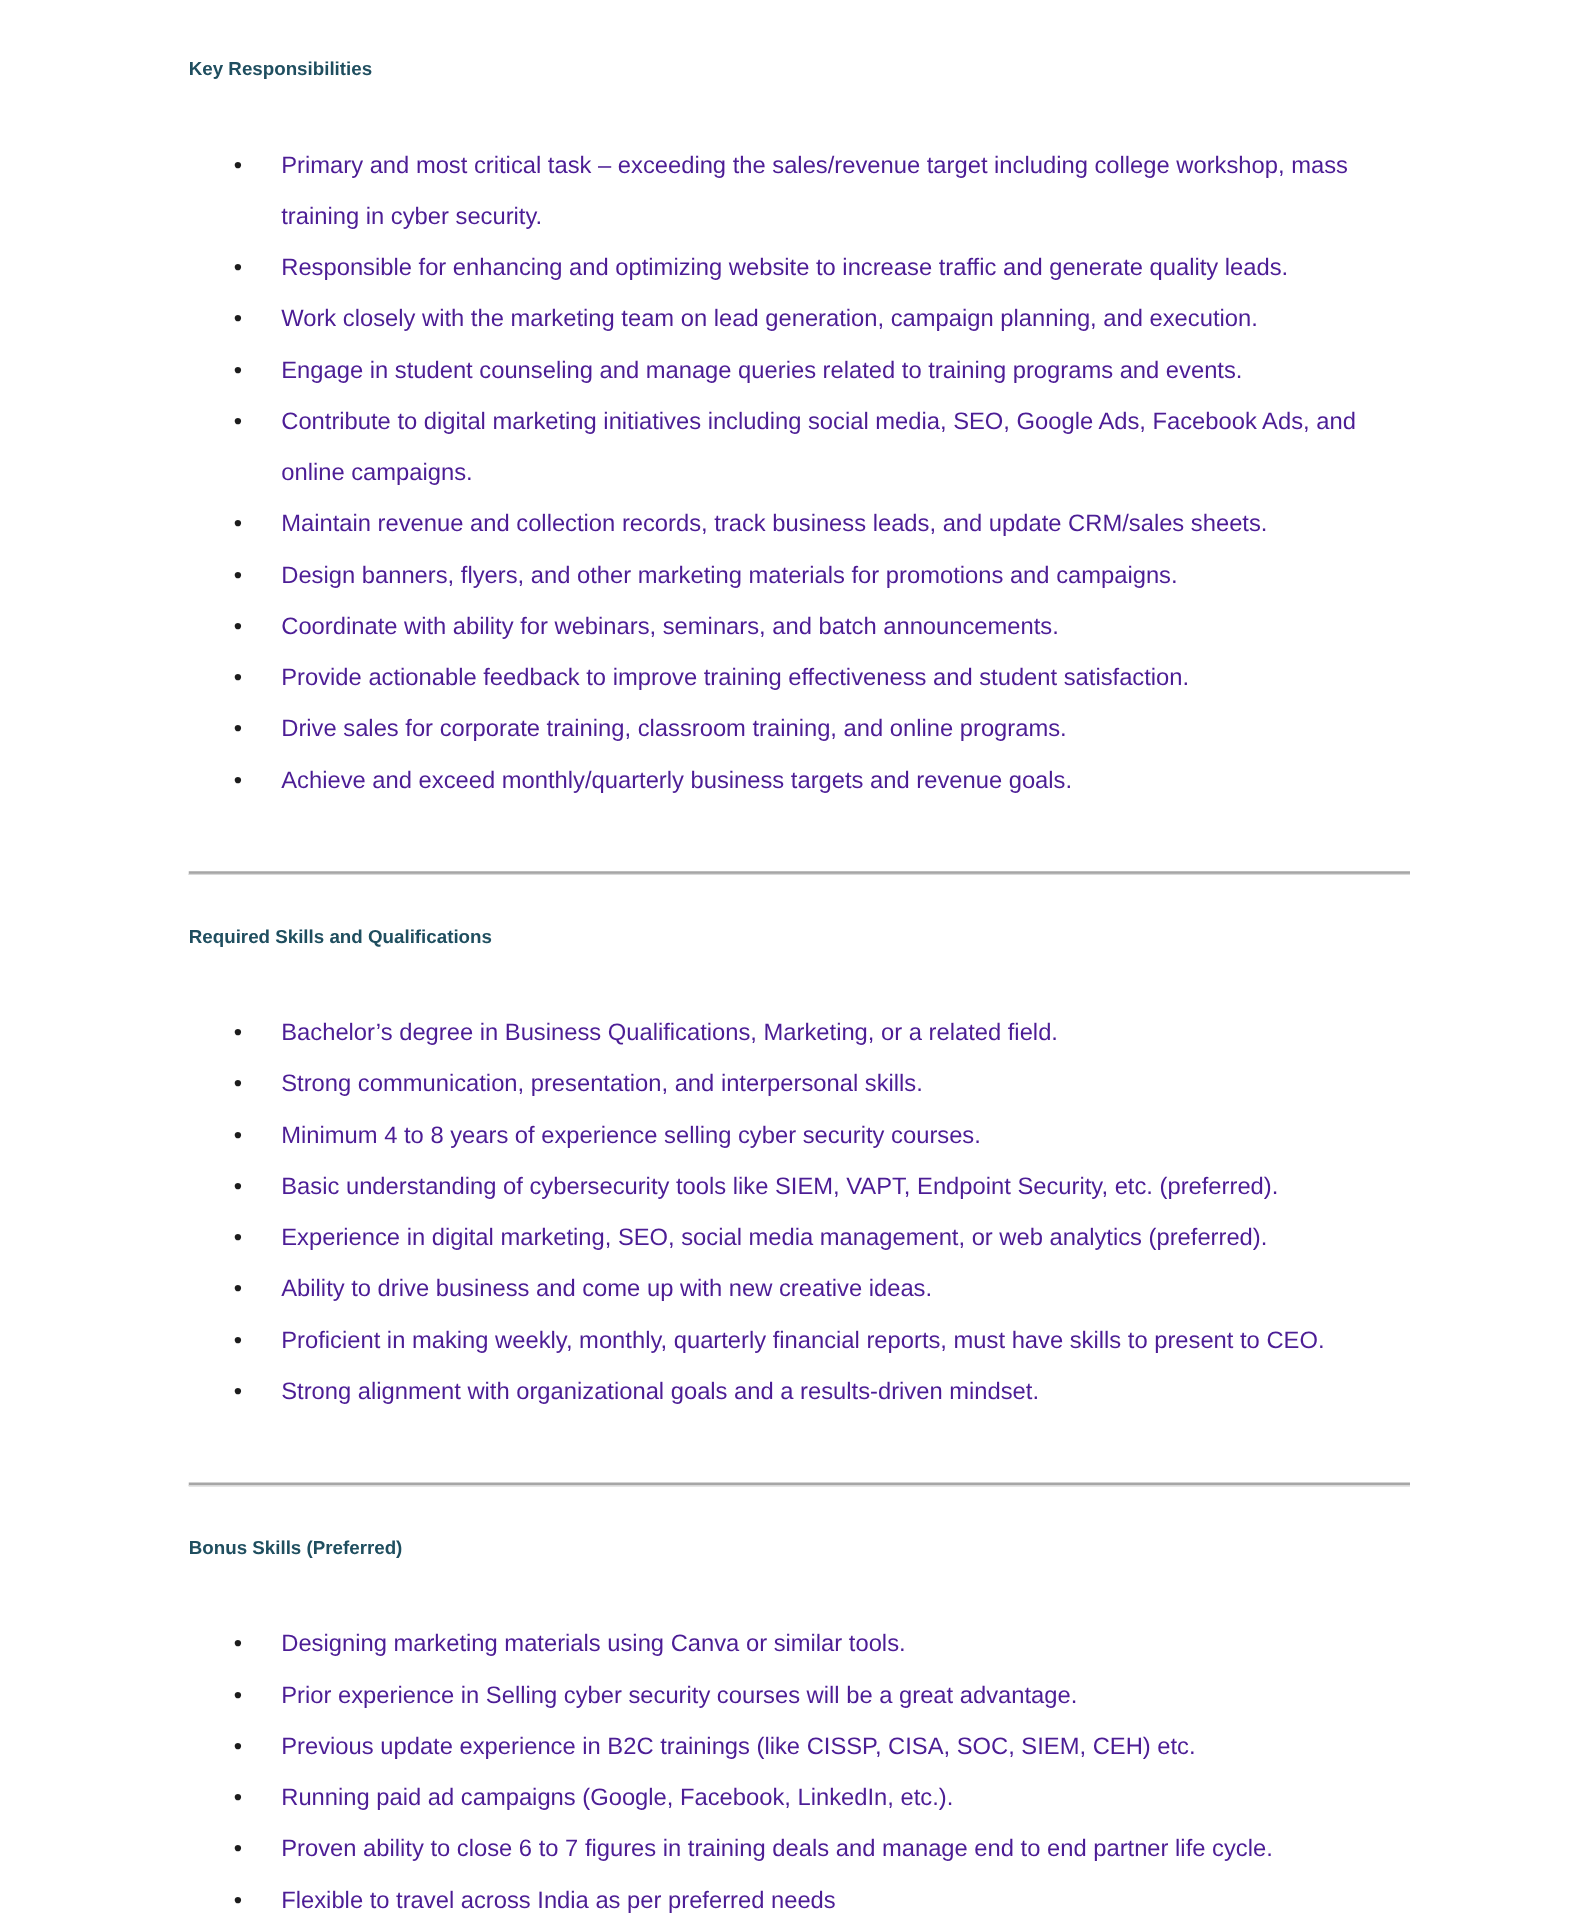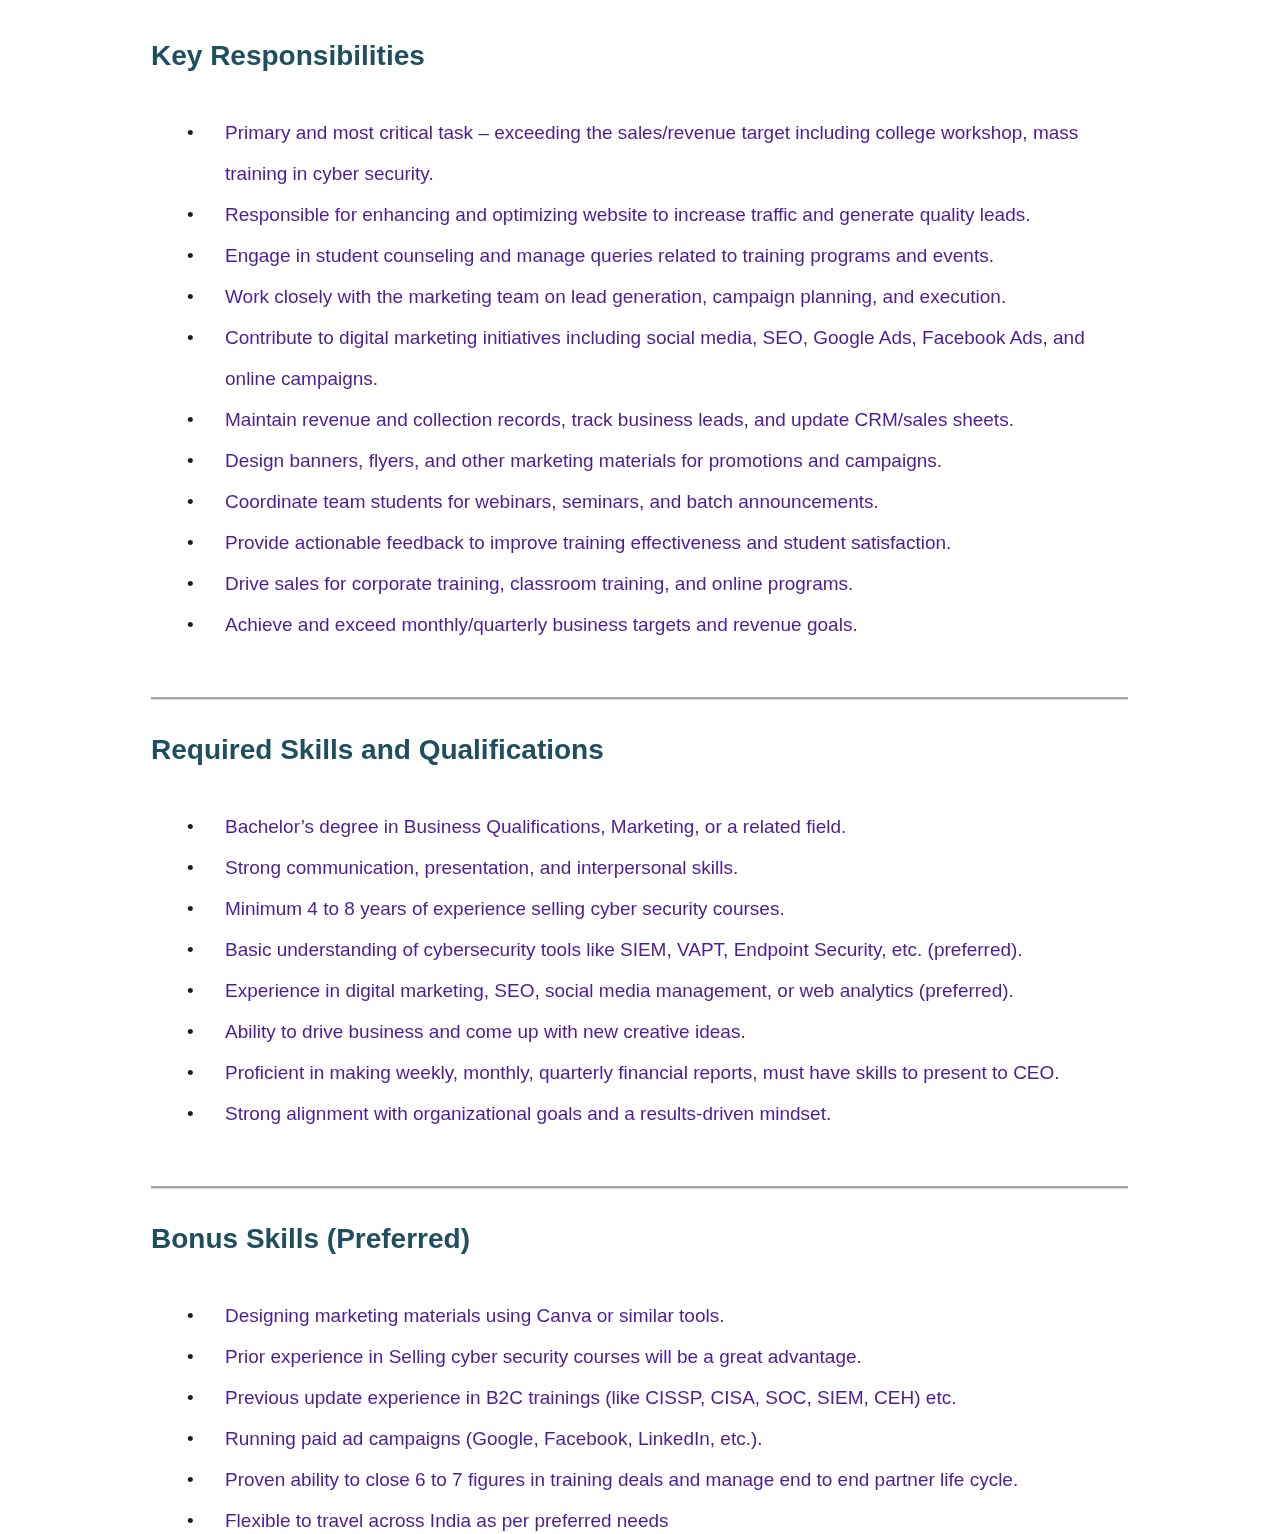--- a/index.html
+++ b/index.html
@@ -12,21 +12,21 @@
     width: 1275px;
     height: 1534px;
     background: #ffffff;
     padding: 42px 0 0 151px;
     overflow: hidden;
   }
   .content {
     width: 978px;
   }
   .section-title {
-    font-size: 28px;
+    font-size: 15px;
     line-height: 28px;
     font-weight: bold;
     color: #1f4e5f;
     font-family: "Liberation Sans", sans-serif;
   }
   .section-title.later {
     margin-top: 36px;
   }
   .bullet-list {
     list-style: none;
@@ -60,26 +60,26 @@
 <body>
 
 <div class="page">
   <div class="content">
 
     <section>
       <h2 class="section-title">Key Responsibilities</h2>
       <ul class="bullet-list">
         <li>Primary and most critical task – exceeding the sales/revenue target including college workshop, mass training in cyber security.</li>
         <li>Responsible for enhancing and optimizing website to increase traffic and generate quality leads.</li>
+        <li>Work closely with the marketing team on lead generation, campaign planning, and execution.</li>
         <li>Engage in student counseling and manage queries related to training programs and events.</li>
-        <li>Work closely with the marketing team on lead generation, campaign planning, and execution.</li>
         <li>Contribute to digital marketing initiatives including social media, SEO, Google Ads, Facebook Ads, and online campaigns.</li>
         <li>Maintain revenue and collection records, track business leads, and update CRM/sales sheets.</li>
         <li>Design banners, flyers, and other marketing materials for promotions and campaigns.</li>
-        <li>Coordinate team students for webinars, seminars, and batch announcements.</li>
+        <li>Coordinate with ability for webinars, seminars, and batch announcements.</li>
         <li>Provide actionable feedback to improve training effectiveness and student satisfaction.</li>
         <li>Drive sales for corporate training, classroom training, and online programs.</li>
         <li>Achieve and exceed monthly/quarterly business targets and revenue goals.</li>
       </ul>
     </section>
 
     <hr class="divider">
 
     <section>
       <h2 class="section-title later">Required Skills and Qualifications</h2>

